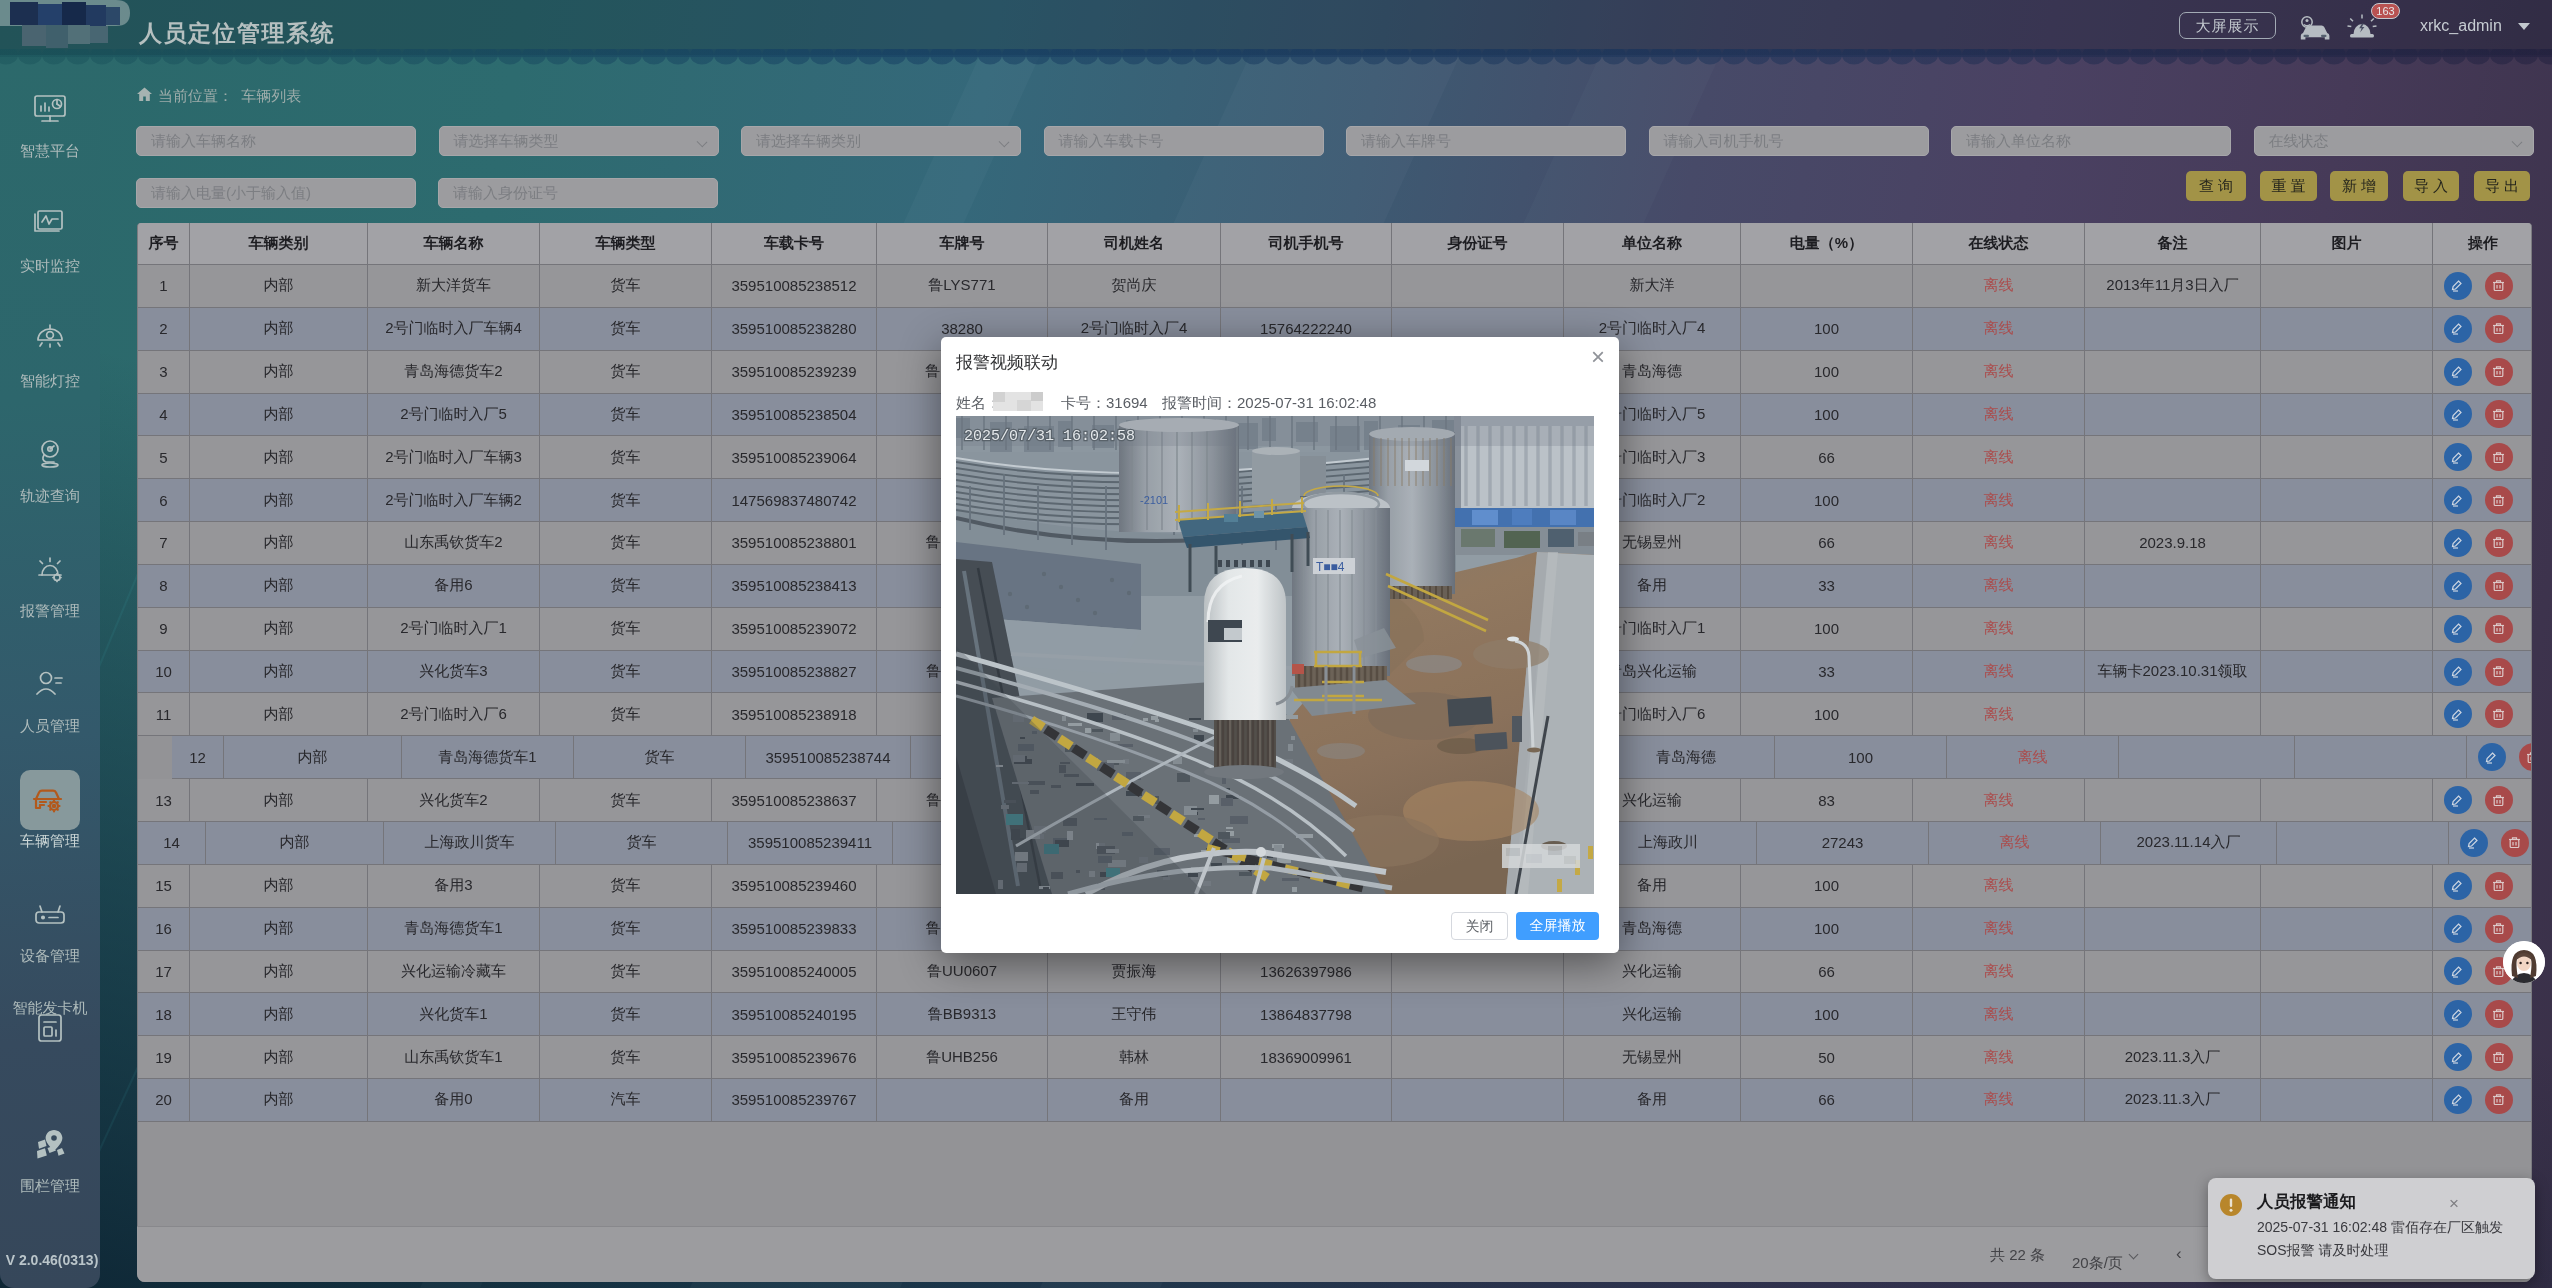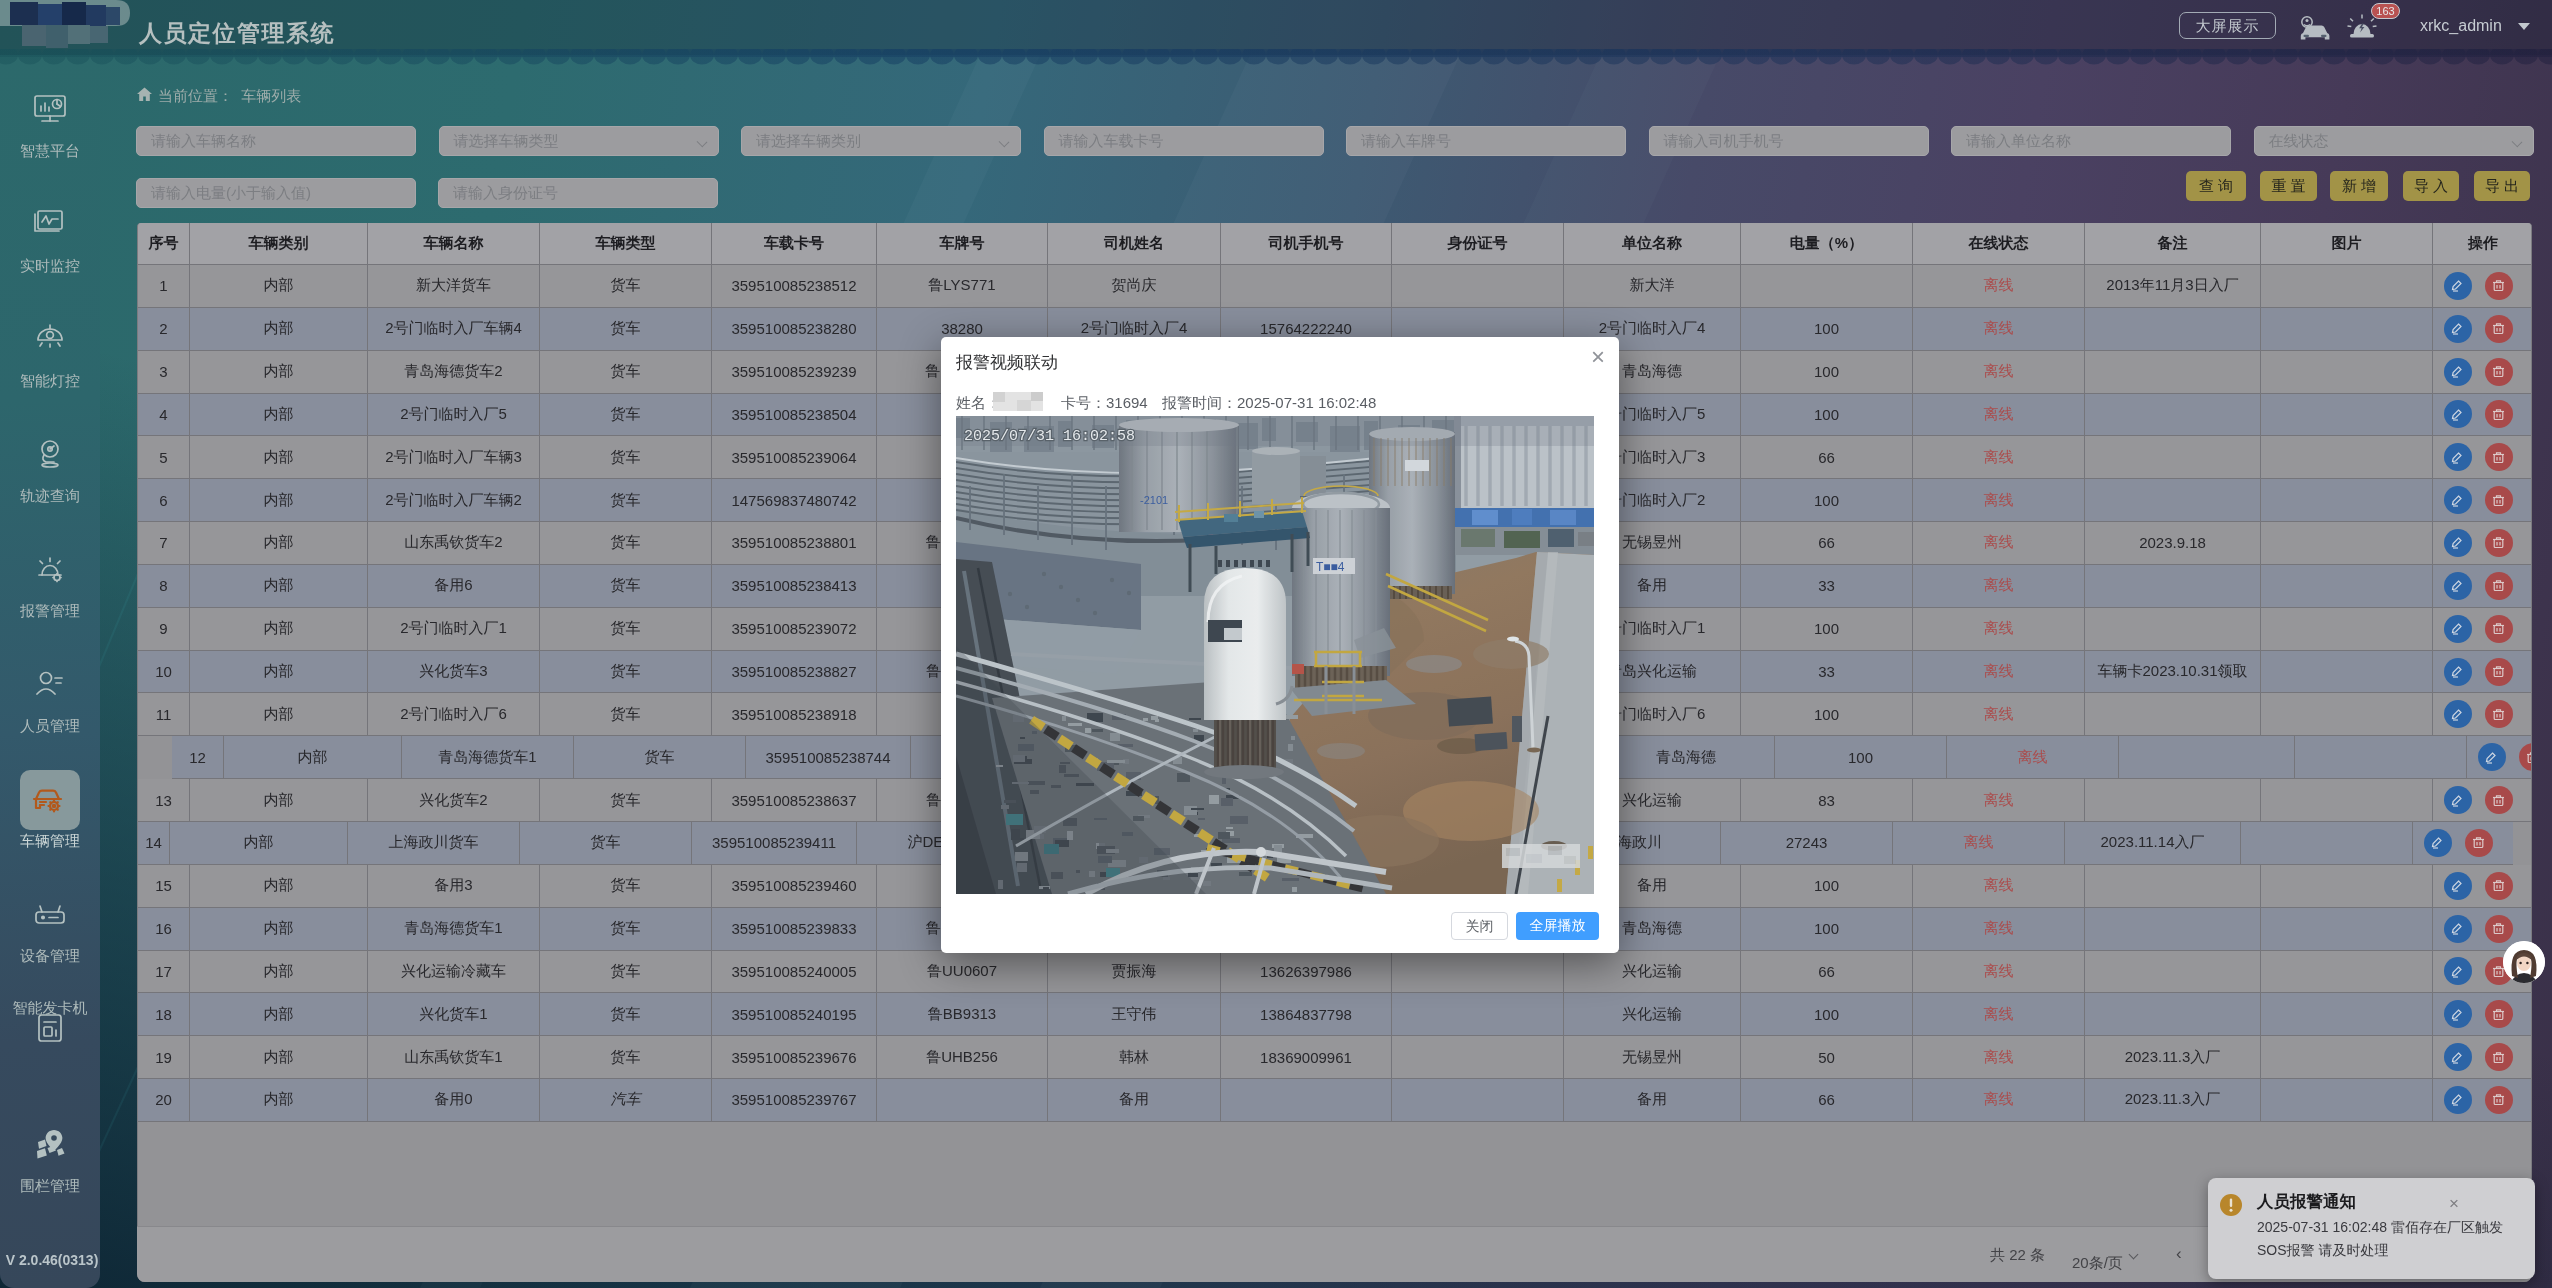--- a/index.html
+++ b/index.html
@@ -893,21 +893,21 @@
                 <path d="M5.5,4.5 v-1.6 h4 v1.6"></path>
                 <line x1="6" y1="7" x2="6" y2="10.5"></line>
                 <line x1="9" y1="7" x2="9" y2="10.5"></line>
               </g>
             </svg>
           </span>
         </div>
       </div>
     </div>
 <div class="trow r-even" style="height:42.85px;">
-      <div class="" style="width:32px;">14</div>
+      <div class="" style="width:68px;">14</div>
       <div class="" style="width:178px;">内部</div>
       <div class="" style="width:172px;">上海政川货车</div>
       <div class="" style="width:172px;">货车</div>
       <div class="" style="width:165px;">359510085239411</div>
       <div class="" style="width:171px;">沪DE7213</div>
       <div class="" style="width:173px;">上海政川</div>
       <div class="" style="width:171px;"></div>
       <div class="" style="width:172px;"></div>
       <div class="" style="width:177px;">上海政川</div>
       <div class="" style="width:172px;">27243</div>
@@ -1130,21 +1130,21 @@
               </g>
             </svg>
           </span>
         </div>
       </div>
     </div>
 <div class="trow r-even" style="height:42.85px;">
       <div class="" style="width:52px;">20</div>
       <div class="" style="width:178px;">内部</div>
       <div class="" style="width:172px;">备用0</div>
-      <div class="" style="width:172px;font-style:italic;">汽车</div>
+      <div class="" style="width:172px;">汽车</div>
       <div class="" style="width:165px;">359510085239767</div>
       <div class="" style="width:171px;"></div>
       <div class="" style="width:173px;">备用</div>
       <div class="" style="width:171px;"></div>
       <div class="" style="width:172px;"></div>
       <div class="" style="width:177px;">备用</div>
       <div class="" style="width:172px;">66</div>
       <div class="off" style="width:172px;">离线</div>
       <div class="" style="width:176px;">2023.11.3入厂</div>
       <div class="" style="width:172px;"></div>

